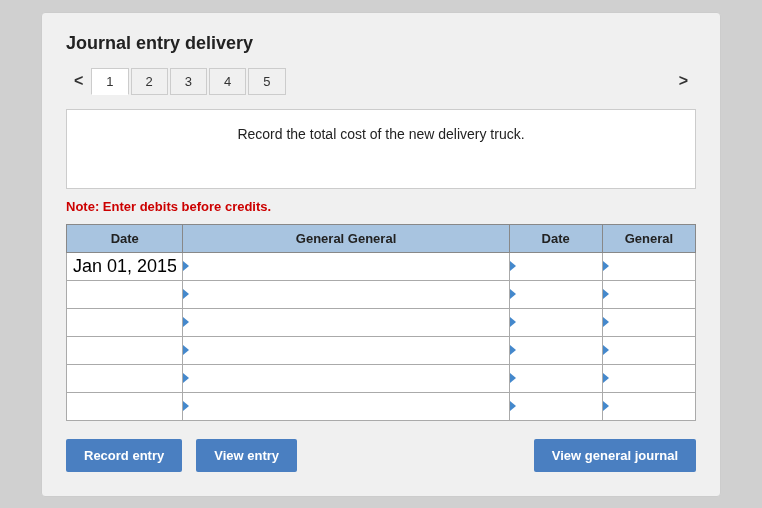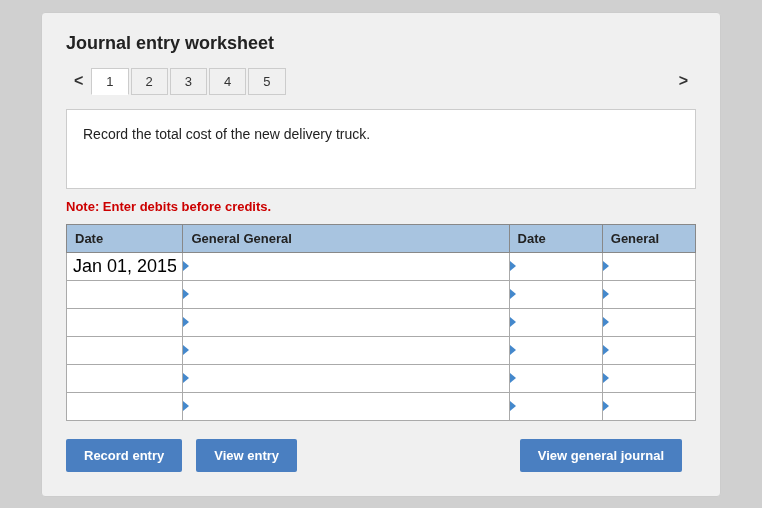--- a/index.html
+++ b/index.html
@@ -57,37 +57,38 @@
       z-index: 1;
     }
     .instruction-box {
       background: #fff;
       border: 1px solid #ccc;
       padding: 16px;
       margin-bottom: 10px;
       min-height: 80px;
       color: #222;
       font-size: 14px;
+      text-align: center;
     }
     .note-text {
       color: #cc0000;
       font-size: 13px;
       margin-bottom: 10px;
       font-weight: bold;
     }
     .journal-table {
       width: 100%;
       border-collapse: collapse;
       margin-bottom: 18px;
     }
     .journal-table th {
       background: #a8c4e0;
       border: 1px solid #888;
       padding: 6px 8px;
-      text-align: left;
+      text-align: center;
       font-weight: bold;
       font-size: 13px;
       color: #222;
     }
     .journal-table td {
       border: 1px solid #aaa;
       height: 28px;
       padding: 2px 4px;
       background: #fff;
       font-size: 13px;
@@ -146,28 +147,28 @@
       border: none;
       padding: 9px 18px;
       font-size: 13px;
       font-weight: bold;
       cursor: pointer;
       border-radius: 2px;
       margin-right: 14px;
     }
     .btn-right {
       margin-left: auto;
-      margin-right: 14px;
+      margin-right: 0;
     }
   </style>
 </head>
 <body>
 
 <div class="worksheet-container">
-  <div class="title">Journal entry worksheet</div>
+  <div class="title">Journal entry delivery</div>
 
   <div class="tabs-row">
     <button class="nav-arrow">&lt;</button>
     <div class="tab active">1</div>
     <div class="tab">2</div>
     <div class="tab">3</div>
     <div class="tab">4</div>
     <div class="tab">5</div>
     <button class="nav-arrow" style="margin-left:auto;">&gt;</button>
   </div>

